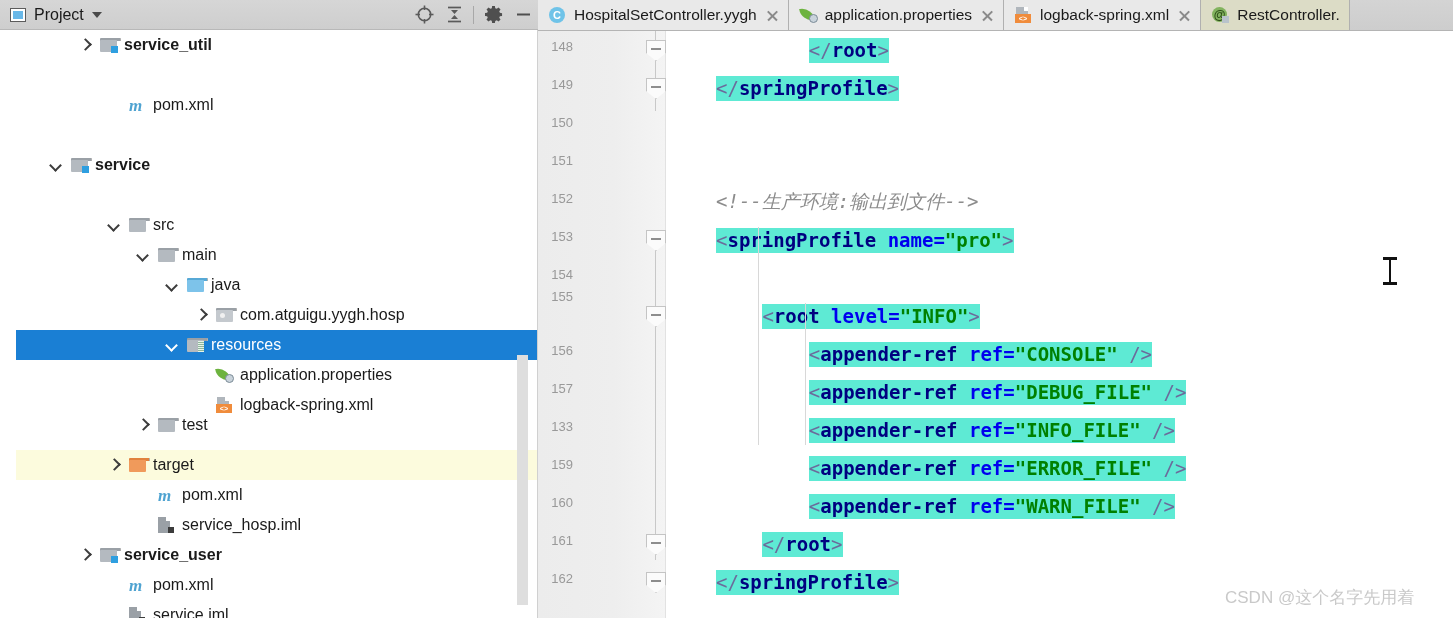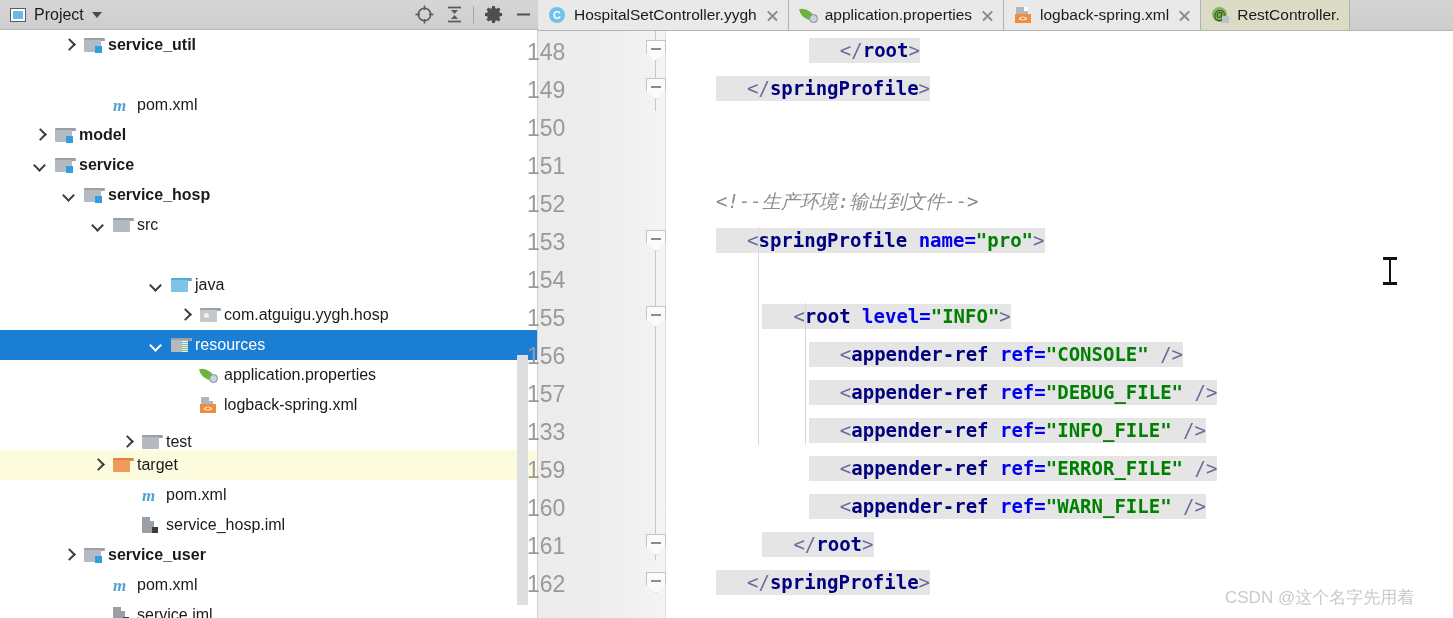--- a/index.html
+++ b/index.html
@@ -44,21 +44,21 @@
   .hdr-btn { width: 30px; height: 28px; display:flex; align-items:center; justify-content:center; }
   .hdr-sep { width: 1px; height: 18px; background:#a8a8a8; margin: 0 4px; }
 
   
   #tree {
     position: absolute; top: 30px; left: 0; width: 538px; height: 588px;
     background: #ffffff; overflow: hidden;
   }
   .row {
     position: relative; height: 30px; display: flex; align-items: center;
-    font-size: 16px; color: #1a1a1a; white-space: nowrap;
+    font-size: 16px; color: #1a1a1a; white-space: nowrap; margin-left: 16px;
   }
   .row.sel { background: #1a7fd4; color: #ffffff; }
   .row.hl  { background: #fcfbdd; }
   .arrow {
     position: absolute; width: 14px; height: 14px;
   }
   .arrow::before {
     content:""; position:absolute; left:3px; top:2px;
     width:7px; height:7px;
     border-right: 2px solid #3c3c3c; border-bottom: 2px solid #3c3c3c;
@@ -164,22 +164,22 @@
   .tab .close::after  { transform: rotate(-45deg); }
 
   
   #ed-body { position:absolute; top:31px; left:0; width:915px; height:587px; background:#ffffff; }
   #gutter {
     position:absolute; left:0; top:0; width:128px; height:587px;
     background: linear-gradient(to right,#ececec,#eeeeee 60%,#f4f4f4);
     border-right:1px solid #e2e2e2;
   }
   .lnum {
-    position:absolute; right:92px; font-size:23px; color:#999999;
-    font-family:"Liberation Sans", sans-serif; width:46px;
+    position:absolute; right:92px; font-size:13px; color:#999999;
+    font-family:"Liberation Sans", sans-serif; text-align:right; width:46px;
   }
   #foldline { position:absolute; left:117px; top:0; width:1px; background:#c8c8c8; }
   .foldmark {
     position:absolute; left:108px; width:20px; height:21px;
   }
   .foldmark .shape {
     position:absolute; left:0; top:0; width:20px; height:21px;
     background:#fbfbfb; border:1px solid #c4c4c4;
     clip-path: polygon(0 0, 100% 0, 100% 62%, 50% 100%, 0 62%);
   }
@@ -189,21 +189,21 @@
 
   #code {
     position:absolute; left:128px; top:0; width:787px; height:587px; overflow:hidden;
   }
   .cline {
     position:absolute; left:0; height:38px; display:flex; align-items:center;
     font-family:"Liberation Serif", serif;
     font-size:21px; white-space:pre; letter-spacing:0px;
   }
   .seg { font-family:"DejaVu Sans Mono", monospace; font-size:19px; }
-  .hl-bg { background:#e5e5e5;padding-left:31px; }
+  .hl-bg { background:#5eead4; }
   .tagname { color:#000080; font-weight:bold; }
   .brk { color:#6b6b9b; }
   .attr { color:#0000ee; font-weight:bold; }
   .eq   { color:#0000ee; font-weight:bold; }
   .val  { color:#008000; font-weight:bold; }
   .cmt  { color:#8c8c8c; font-style:italic; font-family:"DejaVu Sans Mono", monospace; font-size:19px; }
   .indent-guide { position:absolute; width:1px; background:#d8d8d8; }
   #mouse-cursor {
     position:absolute; left:1383px; top:256px; width:14px; height:30px;
   }
@@ -276,62 +276,50 @@
             </span>
           </span>
           <span class="label b" style="left: 108px;">service_util</span>
         </div>
         <div class="row" style="top: 60px; position: absolute; left: 0px; width: 538px;">
           <span class="ico" style="left: 113px; display: flex; align-items: center;">
             <span class="mico">m</span>
           </span>
           <span class="label" style="left: 137px;">pom.xml</span>
         </div>
-        <div class="row" style="top: 90px; position: absolute; left: 0px; width: 538px;">
-          <span class="arrow" style="left: 33px;"></span>
-          <span class="ico" style="left: 55px; display: flex; align-items: center;">
-            <span class="fold">
-              <span class="tab"></span>
-              <span class="body"></span>
-              <span class="badge"></span>
-            </span>
-          </span>
-          <span class="label b" style="left: 79px;">model</span>
-        </div>
         <div class="row" style="top: 120px; position: absolute; left: 0px; width: 538px;">
           <span class="arrow down" style="left: 33px;"></span>
           <span class="ico" style="left: 55px; display: flex; align-items: center;">
             <span class="fold">
               <span class="tab"></span>
               <span class="body"></span>
               <span class="badge"></span>
             </span>
           </span>
           <span class="label b" style="left: 79px;">service</span>
         </div>
-        <div class="row" style="top: 150px; position: absolute; left: 0px; width: 538px;">
-          <span class="arrow down" style="left: 62px;"></span>
-          <span class="ico" style="left: 84px; display: flex; align-items: center;">
-            <span class="fold">
-              <span class="tab"></span>
-              <span class="body"></span>
-              <span class="badge"></span>
-            </span>
-          </span>
-          <span class="label b" style="left: 108px;">service_hosp</span>
-        </div>
         <div class="row" style="top: 180px; position: absolute; left: 0px; width: 538px;">
           <span class="arrow down" style="left: 91px;"></span>
           <span class="ico" style="left: 113px; display: flex; align-items: center;">
             <span class="fold plain">
               <span class="tab"></span>
               <span class="body"></span>
             </span>
           </span>
           <span class="label" style="left: 137px;">src</span>
+        </div>
+        <div class="row" style="top: 210px; position: absolute; left: 0px; width: 538px;">
+          <span class="arrow down" style="left: 120px;"></span>
+          <span class="ico" style="left: 142px; display: flex; align-items: center;">
+            <span class="fold plain">
+              <span class="tab"></span>
+              <span class="body"></span>
+            </span>
+          </span>
+          <span class="label" style="left: 166px;">main</span>
         </div>
         <div class="row" style="top: 240px; position: absolute; left: 0px; width: 538px;">
           <span class="arrow down" style="left: 149px;"></span>
           <span class="ico" style="left: 171px; display: flex; align-items: center;">
             <span class="fold java">
               <span class="tab"></span>
               <span class="body"></span>
             </span>
           </span>
           <span class="label" style="left: 195px;">java</span>
@@ -370,21 +358,21 @@
         <div class="row" style="top: 360px; position: absolute; left: 0px; width: 538px;">
           <span class="ico" style="left: 200px; display: flex; align-items: center;">
             <span class="xmlico">
               <span class="pg"></span>
               <span class="corner"></span>
               <span class="band">&lt;&gt;</span>
             </span>
           </span>
           <span class="label" style="left: 224px;">logback-spring.xml</span>
         </div>
-        <div class="row" style="top: 397px; position: absolute; left: 0px; width: 468px;">
+        <div class="row" style="top: 380px; position: absolute; left: 0px; width: 468px;">
           <span class="arrow" style="left: 120px;"></span>
           <span class="ico" style="left: 142px; display: flex; align-items: center;">
             <span class="fold plain">
               <span class="tab"></span>
               <span class="body"></span>
             </span>
           </span>
           <span class="label" style="left: 166px;">test</span>
         </div>
         <div class="row hl" style="top: 420px; position: absolute; left: 0px; width: 538px;">
@@ -487,21 +475,21 @@
       </div>
     <div id="ed-body">
       <div id="gutter">
           <div class="lnum" style="top: 8px;">148</div>
           <div class="lnum" style="top: 46px;">149</div>
           <div class="lnum" style="top: 84px;">150</div>
           <div class="lnum" style="top: 122px;">151</div>
           <div class="lnum" style="top: 160px;">152</div>
           <div class="lnum" style="top: 198px;">153</div>
           <div class="lnum" style="top: 236px;">154</div>
-          <div class="lnum" style="top: 274px;">155</div>
+          <div class="lnum" style="top: 258px;">155</div>
           <div class="lnum" style="top: 312px;">156</div>
           <div class="lnum" style="top: 350px;">157</div>
           <div class="lnum" style="top: 388px;">133</div>
           <div class="lnum" style="top: 426px;">159</div>
           <div class="lnum" style="top: 464px;">160</div>
           <div class="lnum" style="top: 502px;">161</div>
           <div class="lnum" style="top: 540px;">162</div>
           <div id="foldline" style="top: 0px; height: 80px;"></div>
           <div style="position: absolute; left: 117px; width: 1px; background: rgb(200, 200, 200); top: 206px; height: 323px;"></div>
           <div class="foldmark" style="top: 9px;">

